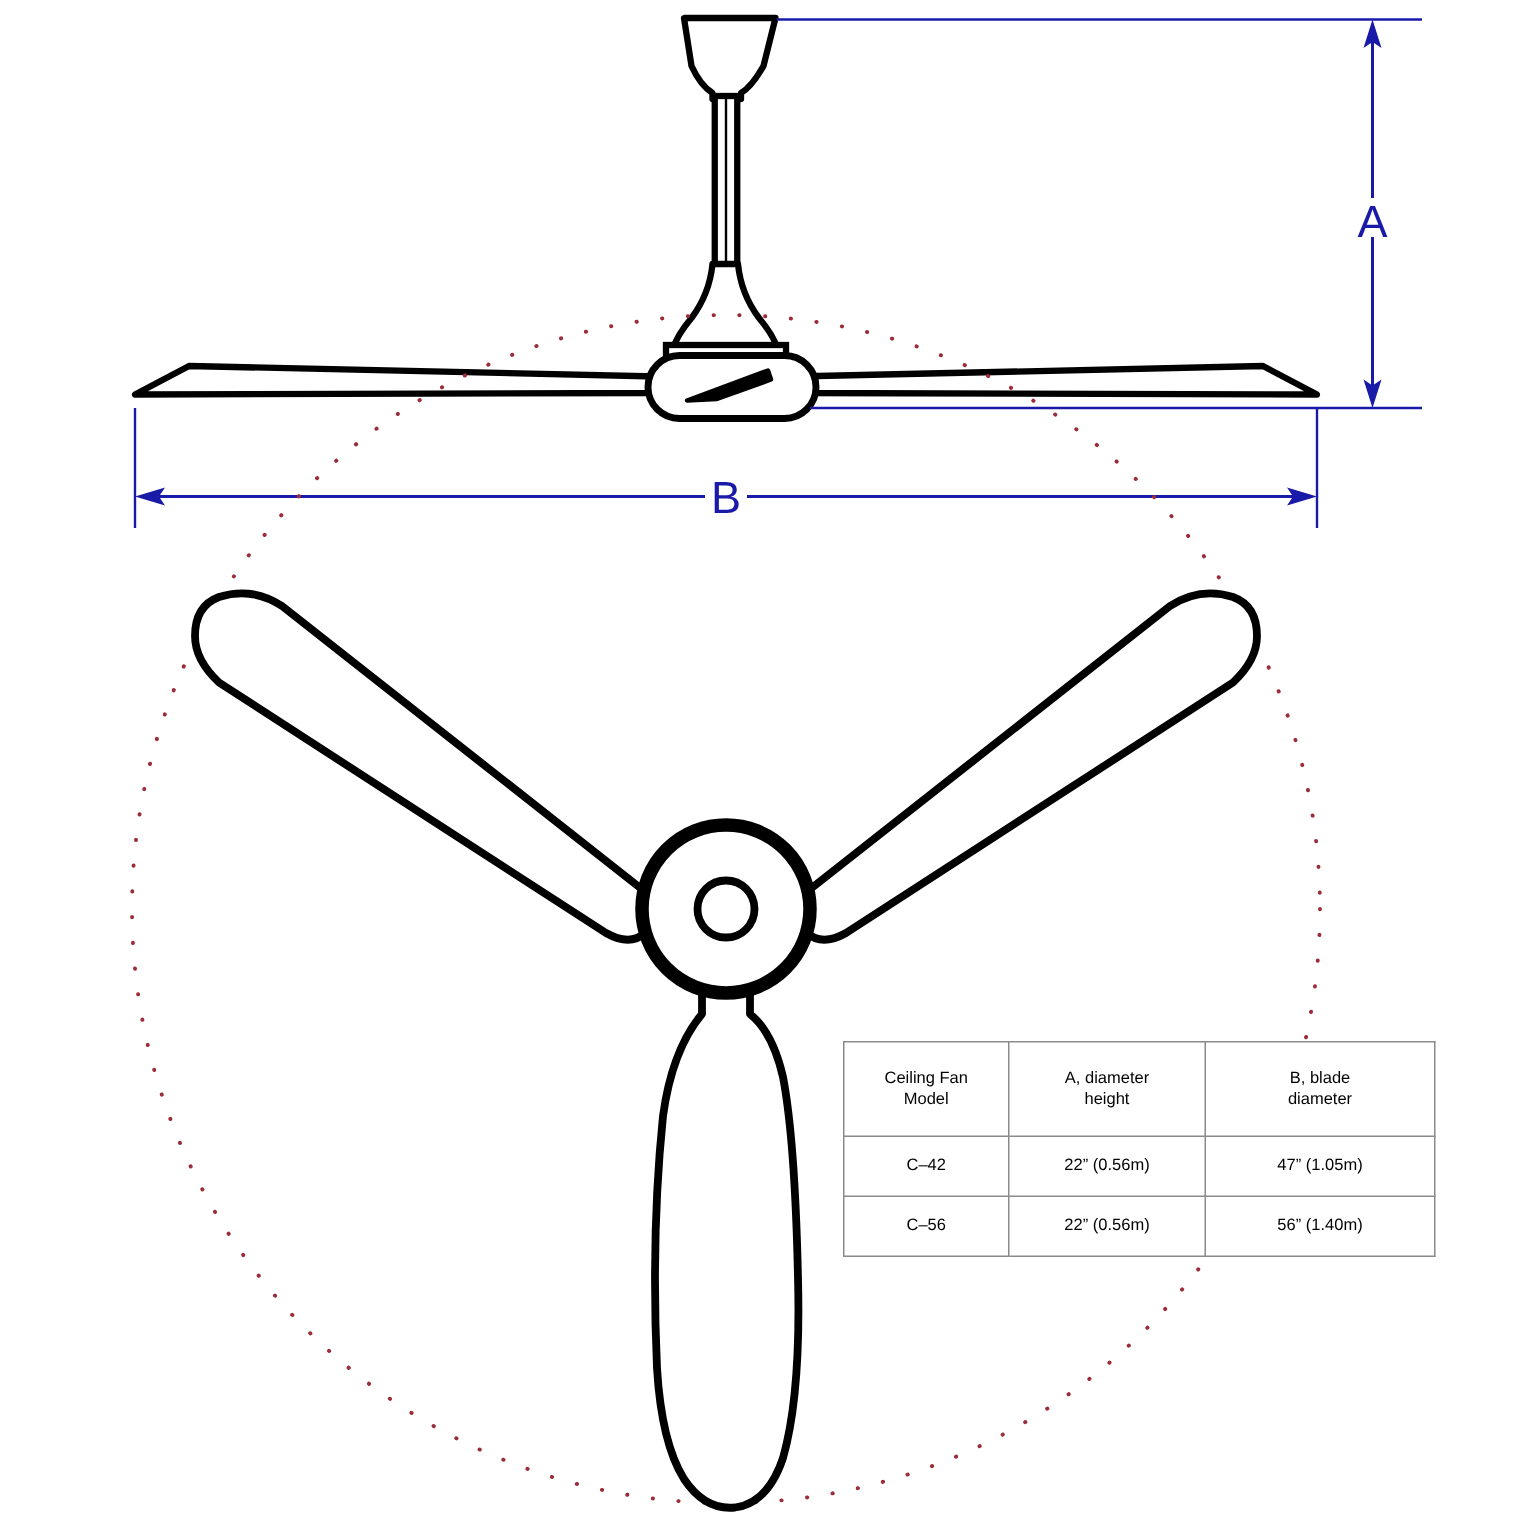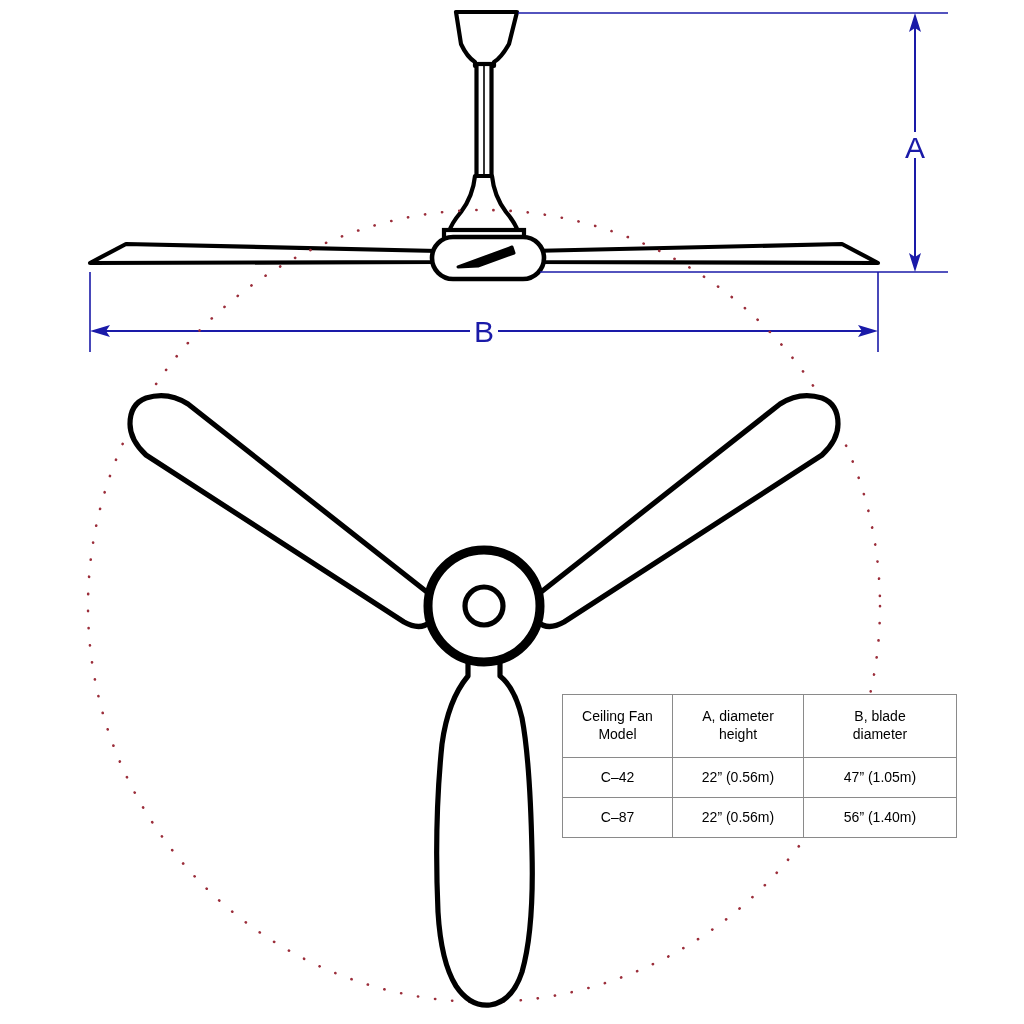--- a/index.html
+++ b/index.html
@@ -44,21 +44,21 @@
   }
   table.spec {
     border-collapse: collapse;
     width: 394px;
     background: #ffffff;
     table-layout: fixed;
   }
   table.spec td, table.spec th {
     border: 1px solid #8a8a8a;
     font-family: "Liberation Sans", sans-serif;
-    font-size: 14px;
+    font-size: 11px;
     font-weight: 400;
     color: #000000;
     text-align: center;
     vertical-align: middle;
     line-height: 1.28;
     padding: 5px 3px;
   }
   table.spec thead th {
     height: 52px;
   }
@@ -194,21 +194,21 @@
           </th>
         </tr>
       </thead>
       <tbody>
         <tr>
           <td>C–42</td>
           <td>22” (0.56m)</td>
           <td>47” (1.05m)</td>
         </tr>
         <tr>
-          <td>C–87</td>
+          <td>C–56</td>
           <td>22” (0.56m)</td>
           <td>56” (1.40m)</td>
         </tr>
       </tbody>
     </table>
   </div>
 
 </div>
 
 </body></html>

